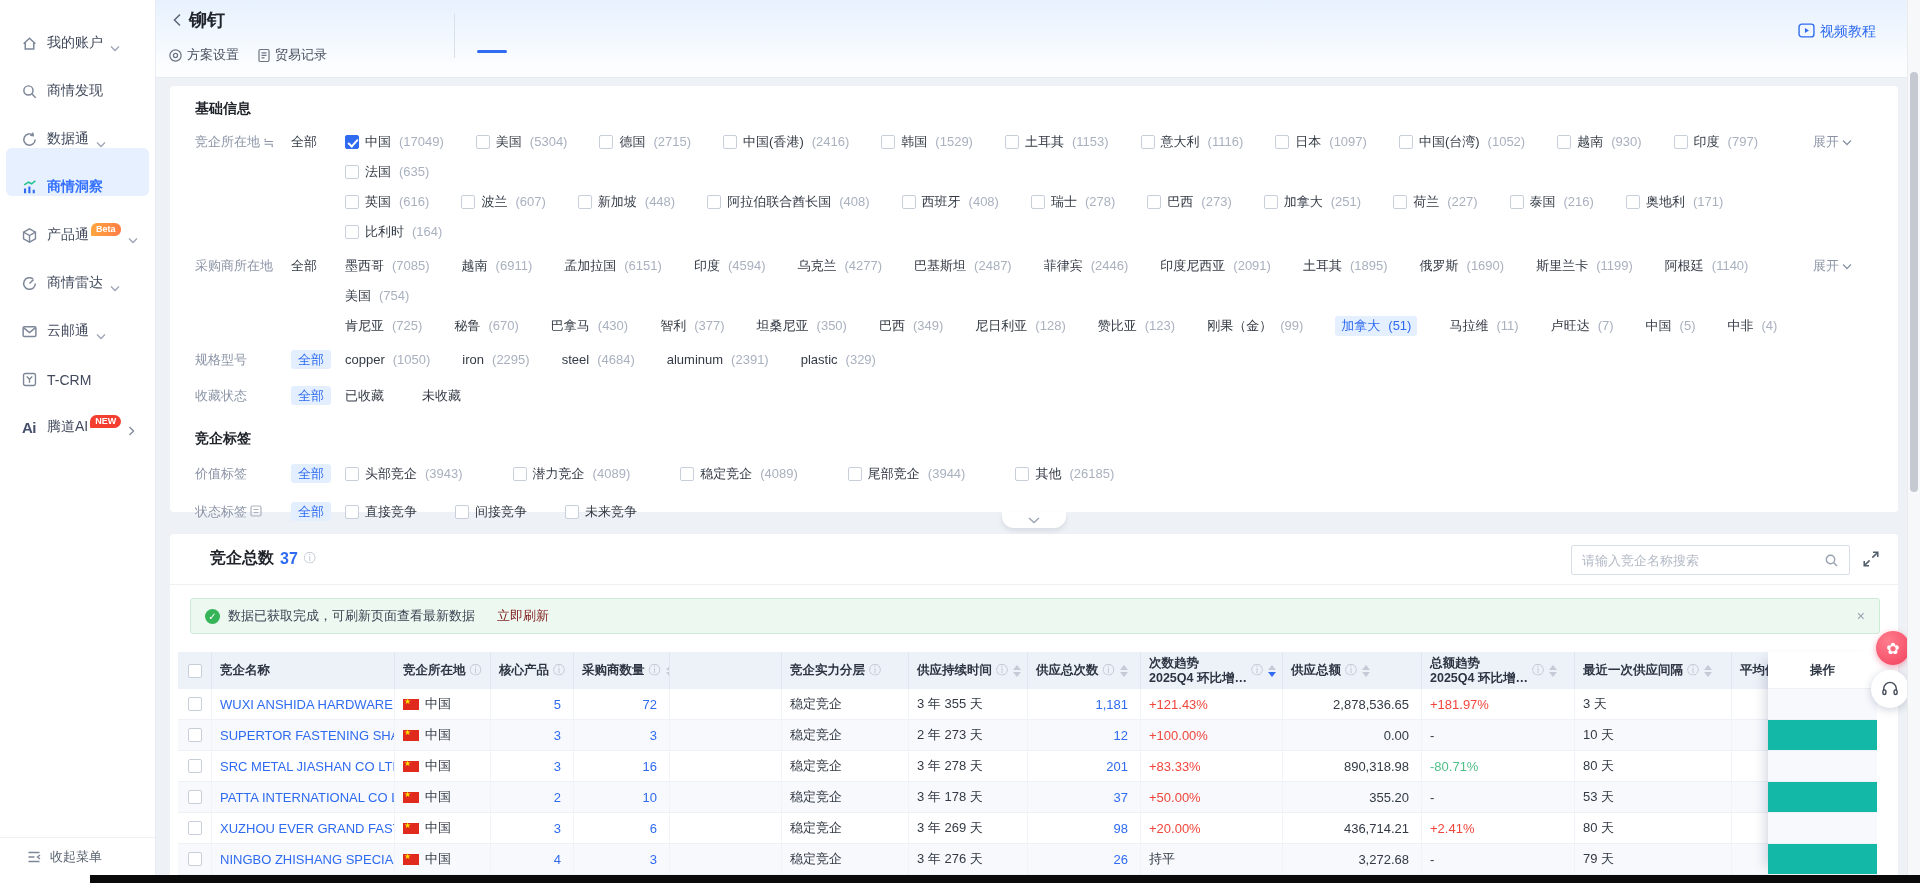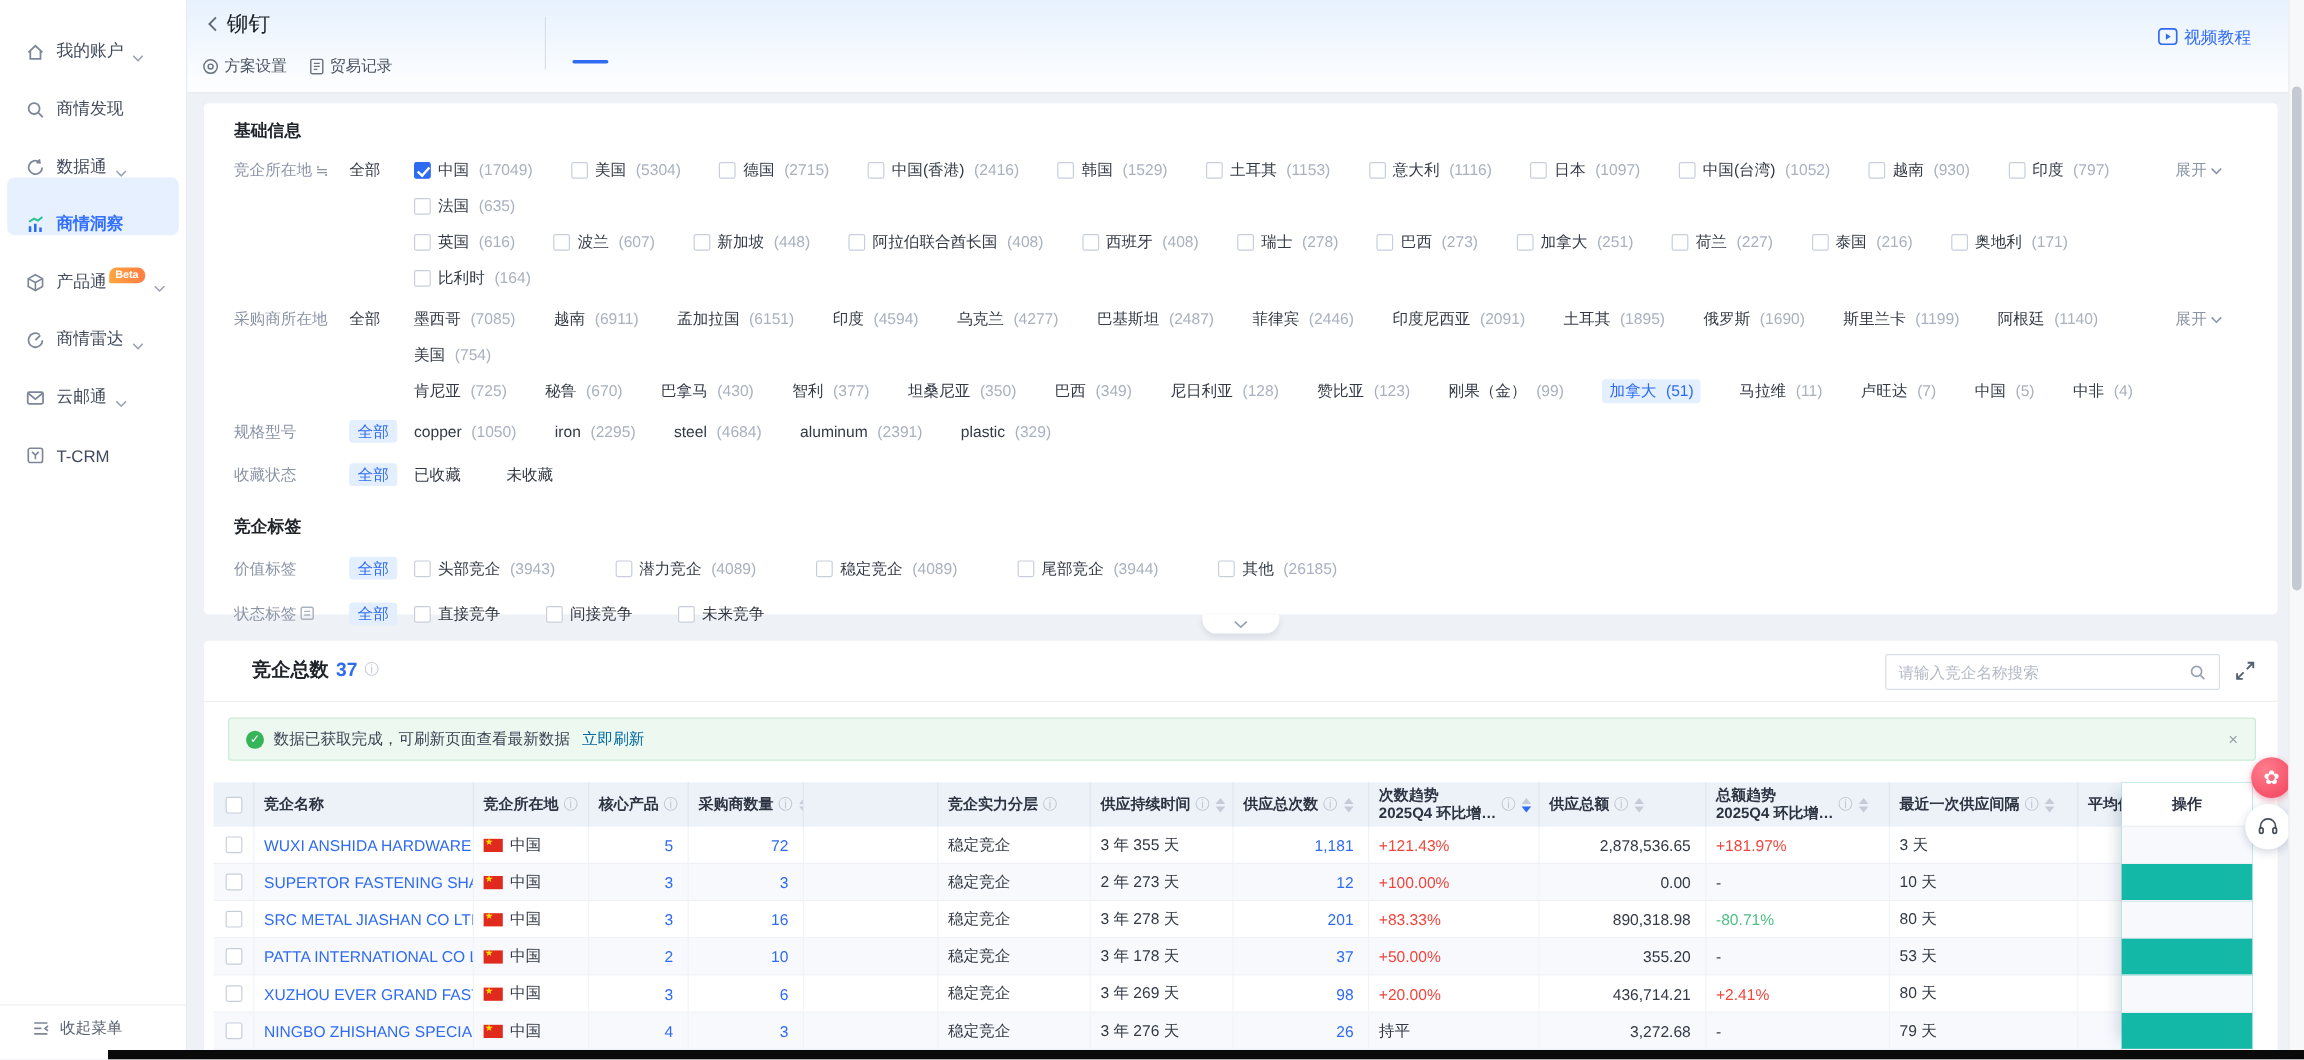--- a/index.html
+++ b/index.html
@@ -19,21 +19,21 @@
   .side-chev { margin-left:7px; display:inline-flex; }
   .badge { display:inline-block; font-size:9px; line-height:11px; color:#fff; background:linear-gradient(90deg,#ffa53f,#ff7e45); border-radius:6px 6px 6px 1px; padding:1px 5px; transform:translateY(-8px); margin-left:2px; font-weight:700; }
   .badge.red { background:#f43f30; border-radius:7px 7px 7px 1px; }
   .ai-g { font-size:15px; font-weight:700; color:#434f6b; letter-spacing:-.5px; }
   .side-collapse { position:absolute; bottom:8px; left:0; width:100%; height:38px; border-top:1px solid #eef0f4; display:flex; align-items:center; padding-left:26px; color:#5b6472; font-size:13px; cursor:pointer; background:#fff; }
   .side-collapse .s-icon { margin-right:8px; display:inline-flex; }
 
   
   .topbar { position:absolute; left:156px; top:0; right:0; height:78px; background:linear-gradient(180deg,#e7f1fd 0%,#fbfdff 85%); border-bottom:1px solid #e6eaf1; z-index:4; }
   .back-ico { position:absolute; left:13px; top:11px; cursor:pointer; display:inline-flex; }
-  .page-title { position:absolute; left:33px; top:8px; font-size:18px; font-weight:400; color:#20242b; }
+  .page-title { position:absolute; left:33px; top:8px; font-size:18px; font-weight:700; color:#20242b; }
   .top-vdiv { position:absolute; left:298px; top:14px; width:1px; height:44px; background:#d9e0ea; }
   .tabs { position:absolute; left:321px; top:9px; display:flex; gap:26px; }
   .tab { font-size:14px; color:#3c4454; padding-bottom:5px; border-bottom:3px solid transparent; cursor:pointer; }
   .tab.is-active { color:#1b1f27; font-weight:700; border-bottom-color:#2f6bf0; }
   .quick-links { position:absolute; left:12px; top:46px; display:flex; gap:18px; }
   .qlink { display:flex; align-items:center; gap:4px; color:#4a5260; font-size:13px; cursor:pointer; }
   .qlink .q-ico { display:inline-flex; color:#6b7480; font-size:13px; }
   .subtabs { position:absolute; left:321px; top:44px; display:flex; gap:26px; }
   .subtab { font-size:14px; color:#3c4454; cursor:pointer; text-align:center; }
   .subtab.is-active { color:#2f6bf0; }
@@ -75,21 +75,21 @@
   .res-title { position:absolute; left:40px; top:14px; font-size:16px; font-weight:700; color:#20242b; display:flex; align-items:center; gap:6px; }
   .res-title b { color:#2f6bf0; }
   .info-i { color:#bcc3cf; font-size:12px; font-weight:400; cursor:pointer; }
   .search-box { position:absolute; left:1401px; top:11px; width:279px; height:30px; border:1px solid #d9dee8; border-radius:2px; background:#fff; display:flex; align-items:center; padding:0 10px; }
   .search-box input { border:none; outline:none; flex:1; font-size:13px; color:#333; font-family:inherit; background:transparent; }
   .search-box input::placeholder { color:#b3bac6; }
   .expand-ico { position:absolute; left:1692px; top:16px; cursor:pointer; display:inline-flex; }
   .banner { position:absolute; left:20px; top:64px; width:1690px; height:36px; background:#edf8f0; border:1px solid #cdebd5; border-radius:3px; display:flex; align-items:center; padding:0 14px; }
   .banner .ok { width:15px; height:15px; border-radius:50%; background:#36b558; color:#fff; font-size:10px; display:inline-flex; align-items:center; justify-content:center; margin-right:8px; flex:none; }
   .banner .btxt { color:#3c4454; }
-  .banner .blink { color:#0369a1; margin-left:10px; cursor:pointer; }
+  .banner .blink { color:#7f1d1d; margin-left:22px; cursor:pointer; }
   .banner .bx { position:absolute; right:14px; color:#98a1ad; font-size:14px; cursor:pointer; }
 
   
   .tbl { position:absolute; left:8px; top:118px; width:1699px; }
   .thead { display:flex; background:#edf1f8; height:37px; }
   .thc { display:flex; align-items:center; padding:0 6px 0 8px; border-right:1px solid #e0e7f1; font-size:12.5px; font-weight:600; color:#2d3442; overflow:hidden; }
   .thc.c-cb { justify-content:center; padding:0; }
   .th-txt { display:flex; flex-direction:column; line-height:15px; white-space:nowrap; }
   .sort { display:inline-flex; flex-direction:column; gap:2px; margin-left:5px; flex:none; cursor:pointer; }
   .sort .su { width:0; height:0; border-left:4px solid transparent; border-right:4px solid transparent; border-bottom:5px solid #c5cbd6; }
@@ -221,20 +221,32 @@
       <div class="side-item">
         <span class="s-icon">
           <svg width="17" height="17" viewBox="0 0 16 16" fill="none" stroke="#7d8798" stroke-width="1.3">
             <rect x="2.4" y="2.4" width="11.2" height="11.2" rx="1.6"></rect>
             <path d="M5.4 5.2 L8 7.8 L10.6 5.2 M8 7.8 V11"></path>
           </svg>
         </span>
         <span>T-CRM</span>
 
       </div>
+      <div class="side-item">
+        <span class="s-icon">
+          <b class="ai-g">Ai</b>
+        </span>
+        <span>腾道AI</span>
+        <i class="badge red">NEW</i>
+        <span class="side-chev">
+          <svg width="7" height="10" viewBox="0 0 7 10" fill="none" stroke="#848d9c" stroke-width="1.4">
+            <path d="M1.5 1 L5.5 5 L1.5 9"></path>
+          </svg>
+        </span>
+      </div>
     </div>
   <div class="side-collapse">
     <span class="s-icon">
       <svg width="16" height="16" viewBox="0 0 16 16" fill="none" stroke="#7d8798" stroke-width="1.4">
           <path d="M2.5 3.5 H13.5 M2.5 8 H8.5 M2.5 12.5 H13.5 M14 6 L11.5 8 L14 10"></path>
         </svg>
     </span>
     <span>收起菜单</span>
   </div>
 </div>

